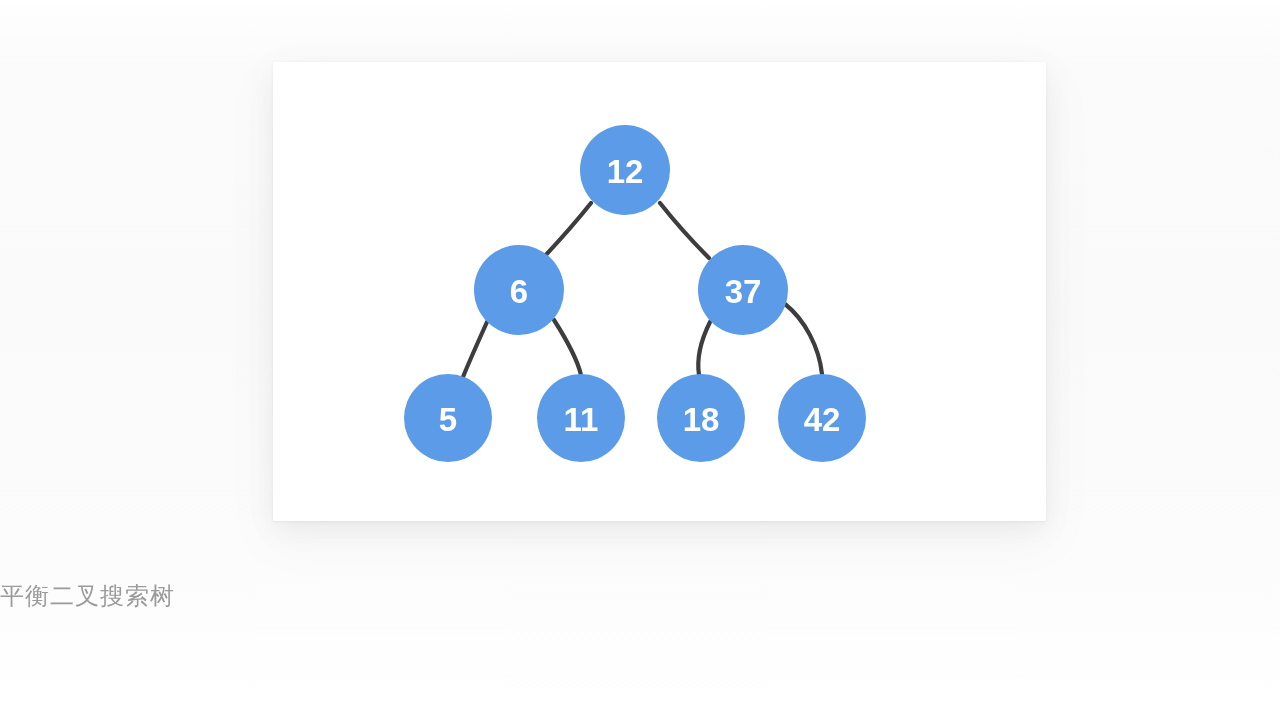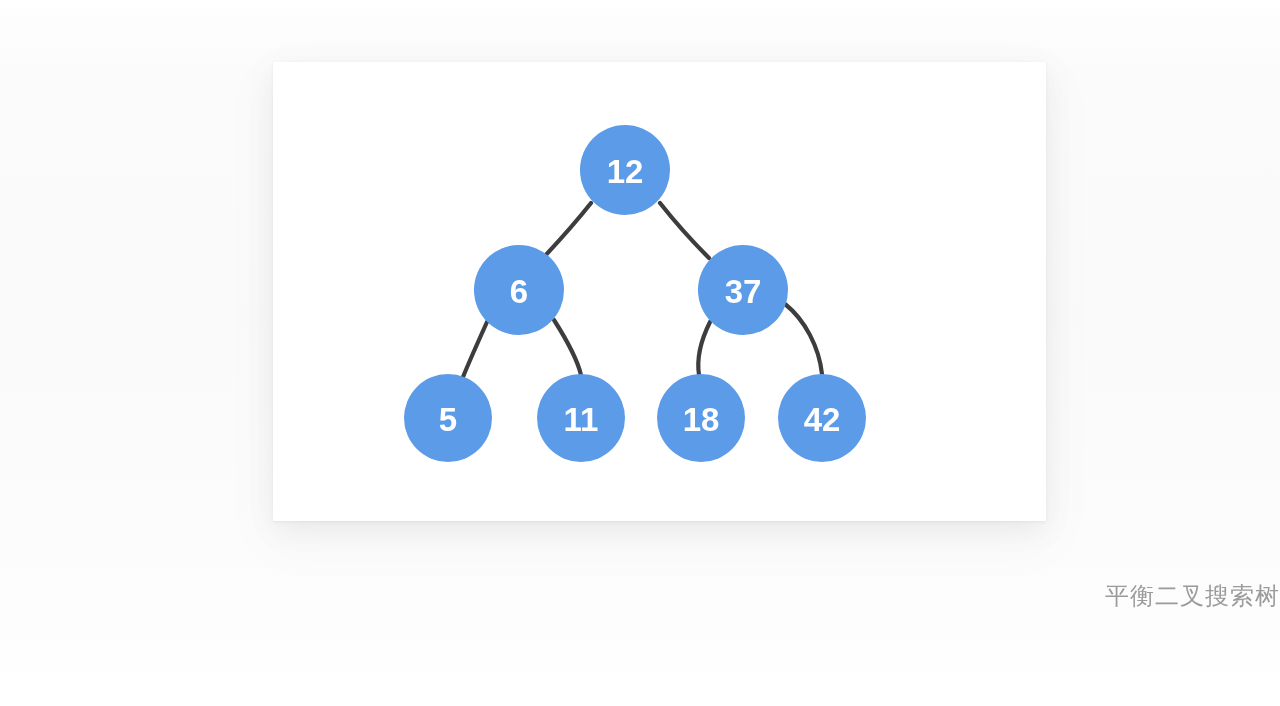--- a/index.html
+++ b/index.html
@@ -78,21 +78,21 @@
     dominant-baseline: central;
     paint-order: stroke;
   }
 
   
   #figure-caption {
     position: absolute;
     left: 0;
     top: 578px;
     width: 1280px;
-    text-align: right;
+    text-align: left;
     color: #9b9b9b;
     font-size: 24px;
     font-family: "Liberation Sans", "DejaVu Sans", sans-serif;
     letter-spacing: 1px;
     line-height: 36px;
     white-space: nowrap;
   }
 </style>
 </head>
 <body>

